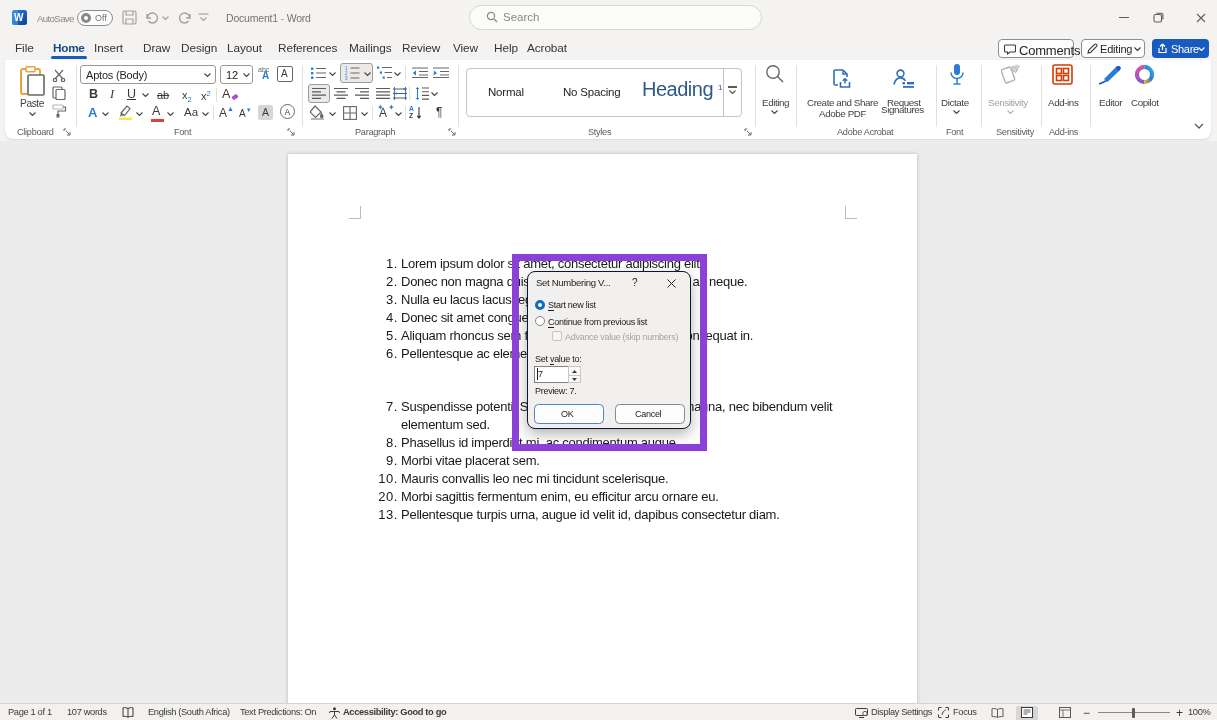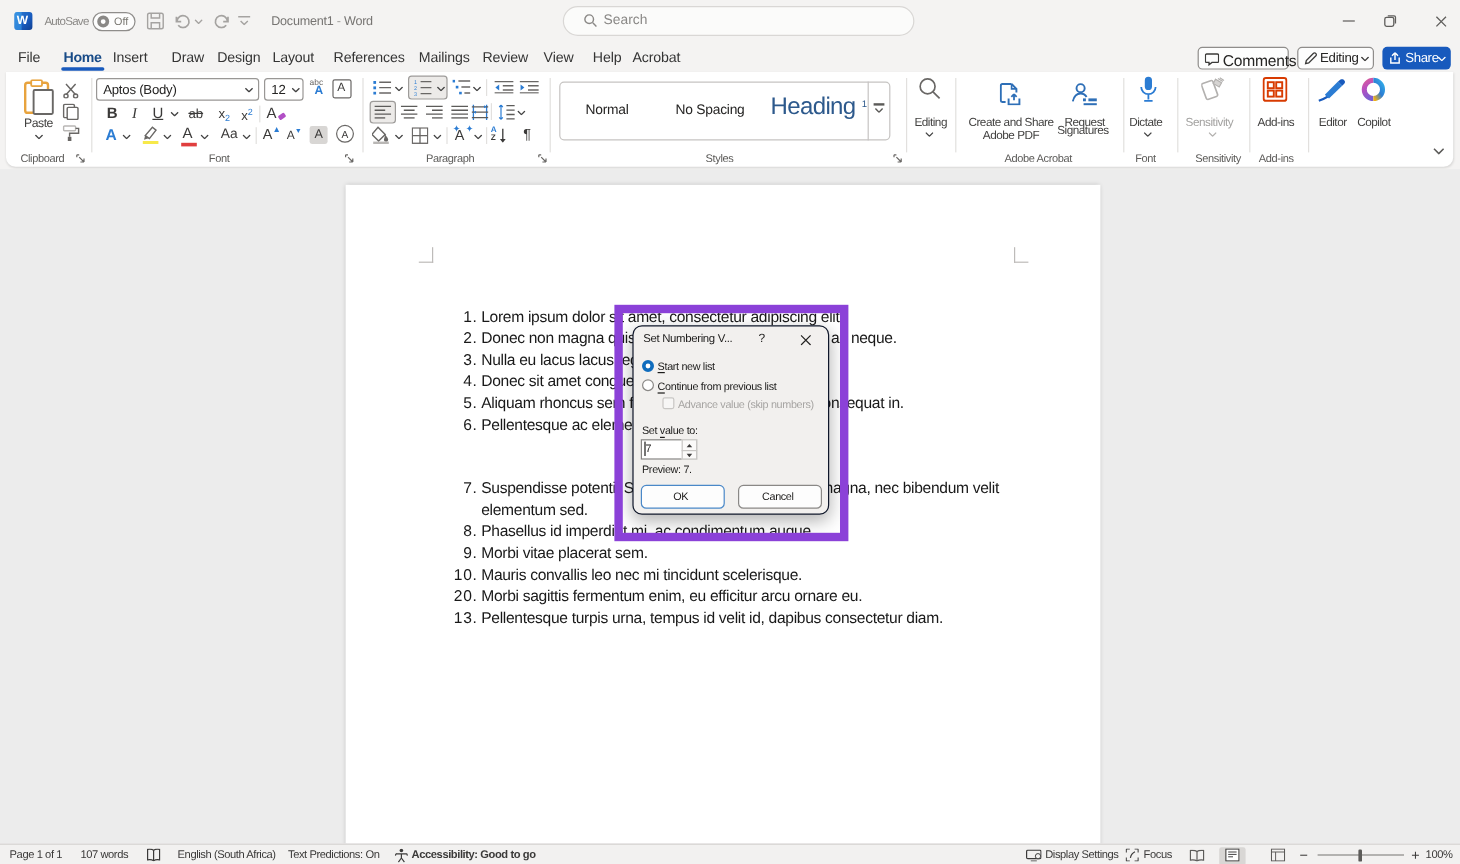--- a/index.html
+++ b/index.html
@@ -482,21 +482,21 @@
 <div class="dline" style="left:401px;top:416.7px;">elementum sed.</div>
 <div class="dnum" style="left:368px;top:434.7px;">8.</div>
 <div class="dline" style="left:401px;top:434.7px;">Phasellus id imperdiet mi, ac condimentum augue.</div>
 <div class="dnum" style="left:368px;top:452.7px;">9.</div>
 <div class="dline" style="left:401px;top:452.7px;">Morbi vitae placerat sem.</div>
 <div class="dnum" style="left:368px;top:470.7px;">10.</div>
 <div class="dline" style="left:401px;top:470.7px;">Mauris convallis leo nec mi tincidunt scelerisque.</div>
 <div class="dnum" style="left:368px;top:488.7px;">20.</div>
 <div class="dline" style="left:401px;top:488.7px;">Morbi sagittis fermentum enim, eu efficitur arcu ornare eu.</div>
 <div class="dnum" style="left:368px;top:506.7px;">13.</div>
-<div class="dline" style="left:401px;top:506.7px;">Pellentesque turpis urna, tempus id velit id, dapibus consectetur diam.</div>
+<div class="dline" style="left:401px;top:506.7px;">Pellentesque turpis urna, augue id velit id, dapibus consectetur diam.</div>
 
 <div id="dialog">
 <div class="abs" style="left:8px;top:5px;font-size:9.5px;color:#1c1b1a;">Set Numbering V...</div>
 <div class="abs" style="left:104px;top:4.5px;font-size:10px;color:#252423;">?</div>
 <svg class="ico" style="left:139px;top:6.5px;" width="9" height="9" viewBox="0 0 9 9">
       <path d="M0.5 0.5l8 8M8.5 0.5l-8 8" stroke="#252423" stroke-width="1"></path>
     </svg>
 <div class="abs" style="left:6.5px;top:27.5px;width:10px;height:10px;border:3px solid #0f6cbd;border-radius:50%;background:#fff;"></div>
 <div class="abs" style="left:20px;top:27.5px;"><span style="border-bottom:1px solid #1c1b1a;">S</span>tart new list</div>
 <div class="abs" style="left:6.5px;top:44px;width:10px;height:10px;border:1px solid #8a8886;border-radius:50%;background:#fff;"></div>

